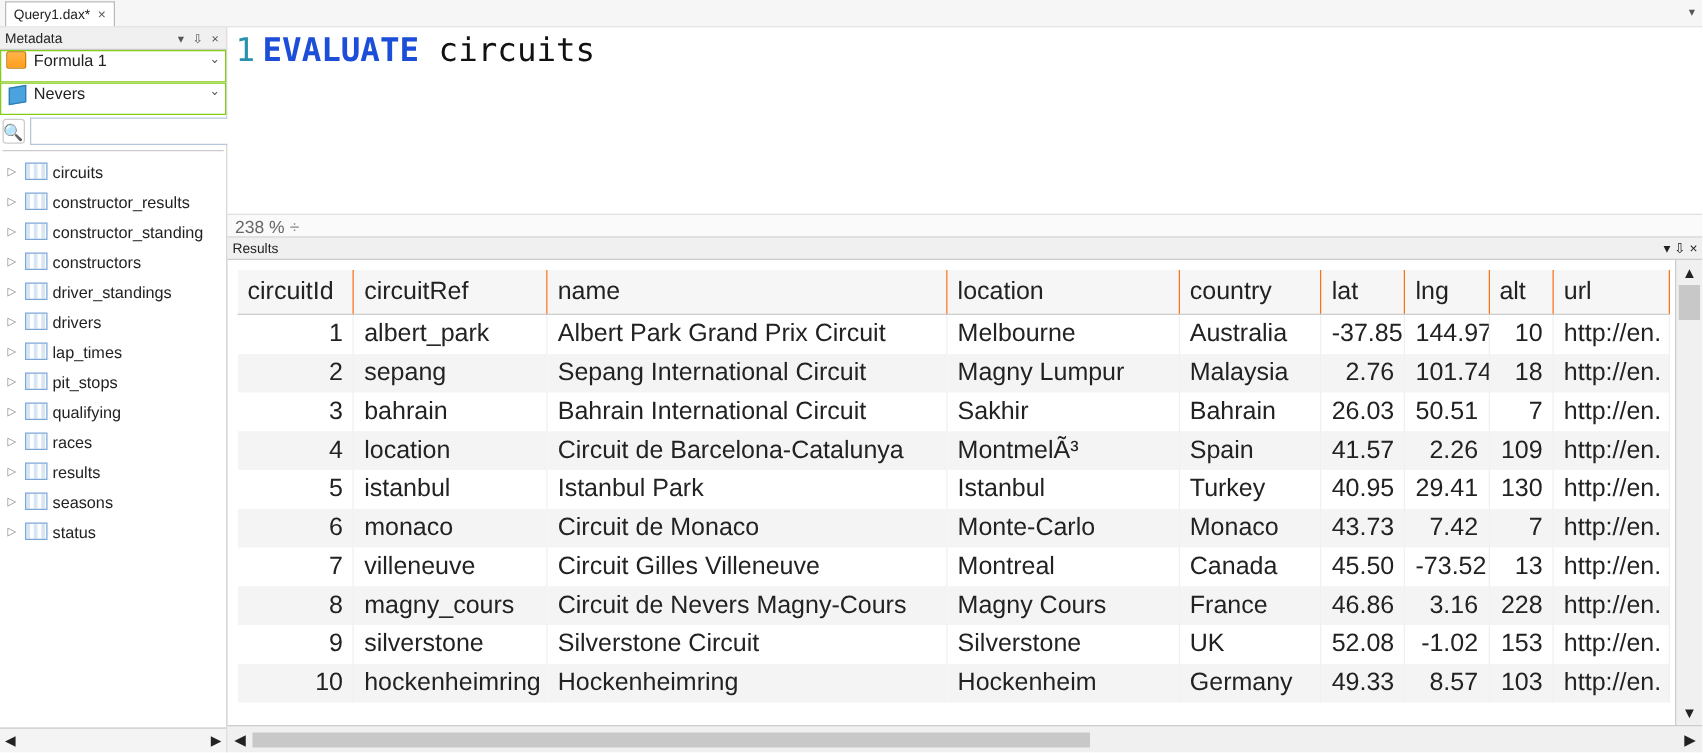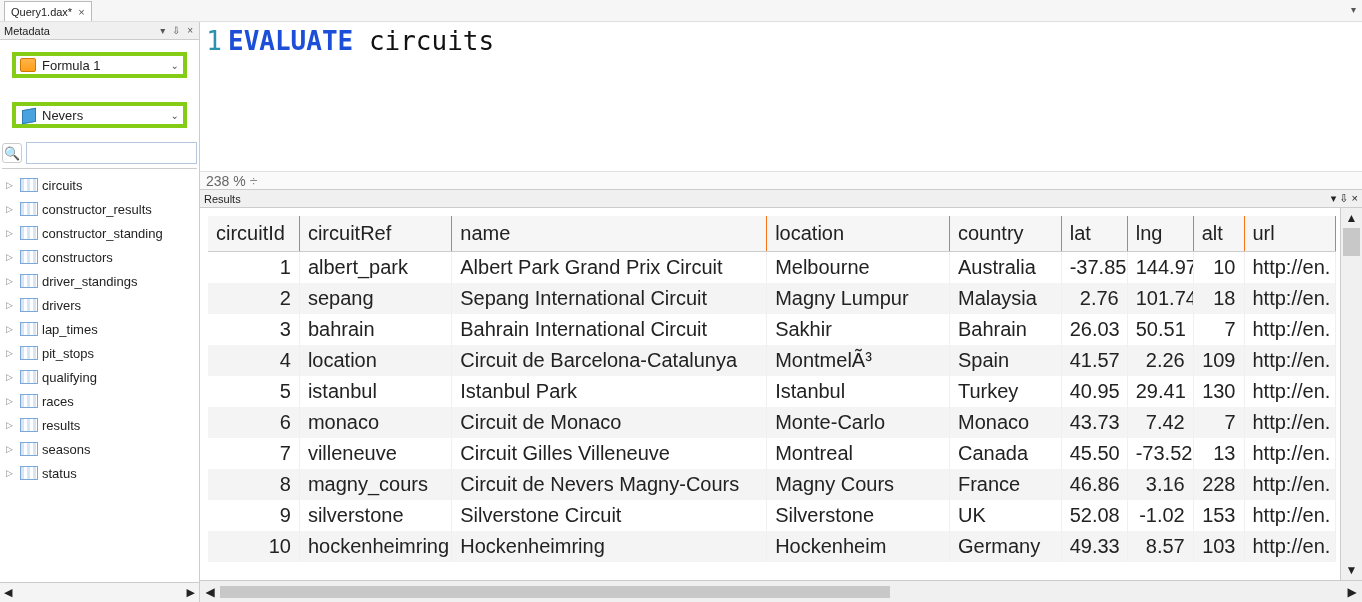--- a/index.html
+++ b/index.html
@@ -8,24 +8,24 @@
 
   
   .tabstrip { height: 22px; background: #f6f6f6; border-bottom: 1px solid #e0e0e0; display: flex; align-items: flex-end; padding-left: 4px; position: relative; }
   .doc-tab { height: 20px; background: #fff; border: 1px solid #bbb; border-bottom: none; padding: 0 6px; display: flex; align-items: center; font-size: 11px; gap: 6px; }
   .doc-tab .x { font-size: 11px; color: #555; cursor: pointer; }
   .tab-right-icon { position: absolute; right: 6px; top: 4px; font-size: 10px; color: #555; }
 
   .main-row { display: flex; flex: 1; min-height: 0; }
 
   
-  .left { width: 200px; border-right: 1px solid #ccc; display: flex; flex-direction: column; background: #fff; }
+  .left { width: 182px; border-right: 1px solid #ccc; display: flex; flex-direction: column; background: #fff; }
   .panel-header { height: 18px; background: #f0f0f0; border-bottom: 1px solid #ccc; display: flex; align-items: center; justify-content: space-between; padding: 0 4px; font-size: 11px; }
   .panel-header .ctrls { font-size: 10px; letter-spacing: 2px; color: #555; }
-  .combo { height: 26px; border: 4px solid #84cc16; margin: 12px; display: flex; align-items: center; padding: 0 4px; gap: 6px; background: #fff; }
+  .combo { height: 26px; border: 1px solid #84cc16; margin: 0; display: flex; align-items: flex-start; padding: 0 4px; gap: 6px; background: #fff; }
   .combo .chev { margin-left: auto; font-size: 10px; color: #555; }
   .db-icon { width: 16px; height: 14px; background: linear-gradient(#ffb347,#ff9f1c); border-radius: 2px; border: 1px solid #cc7a00; }
   .cube-icon { width: 16px; height: 16px; position: relative; }
   .cube-icon::before { content:""; position:absolute; width:12px; height:12px; left:2px; top:2px; background:#4aa3df; border:1px solid #2d7db3; transform: skewY(-10deg); }
   .search-row { display:flex; align-items:center; gap:4px; margin:2px; }
   .search-row .mag { width:20px; height:20px; border:1px solid #ccc; border-radius:3px; display:flex; align-items:center; justify-content:center; color:#888; font-size:13px; }
   .search-row input { flex:1; height:22px; border:1px solid #b5c7da; padding:0 4px; font-size:12px; }
 
   .tree { flex:1; overflow:auto; border-top:1px solid #ccc; margin:2px; padding:4px 0; }
   .tnode { display:flex; align-items:center; height:24px; padding-left:4px; gap:4px; font-size:13px; }

